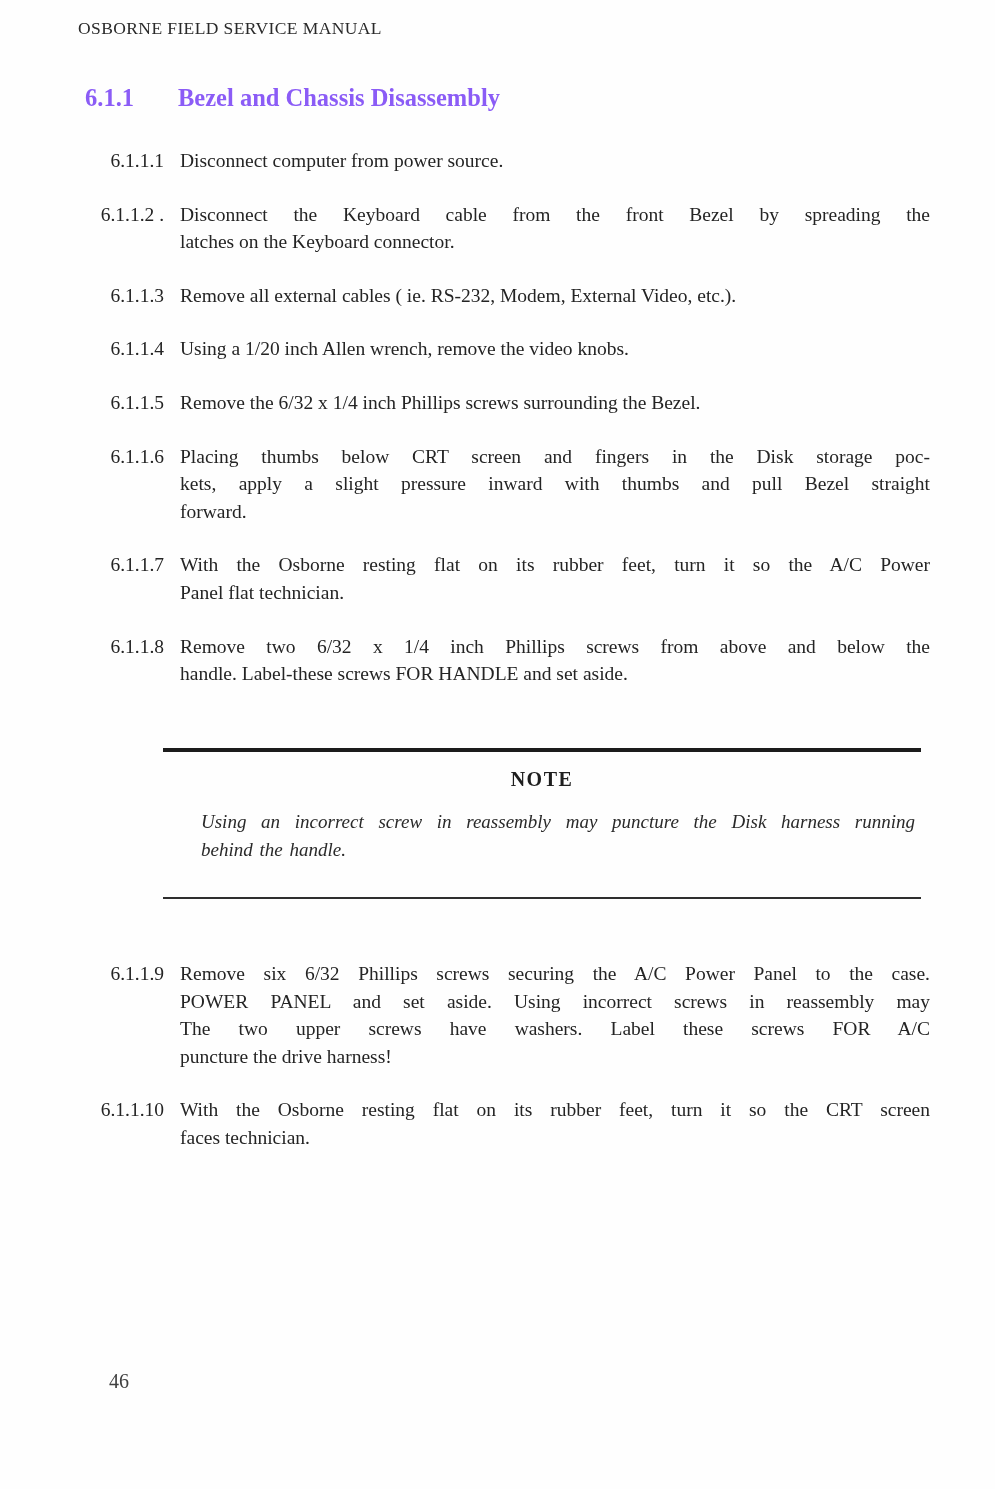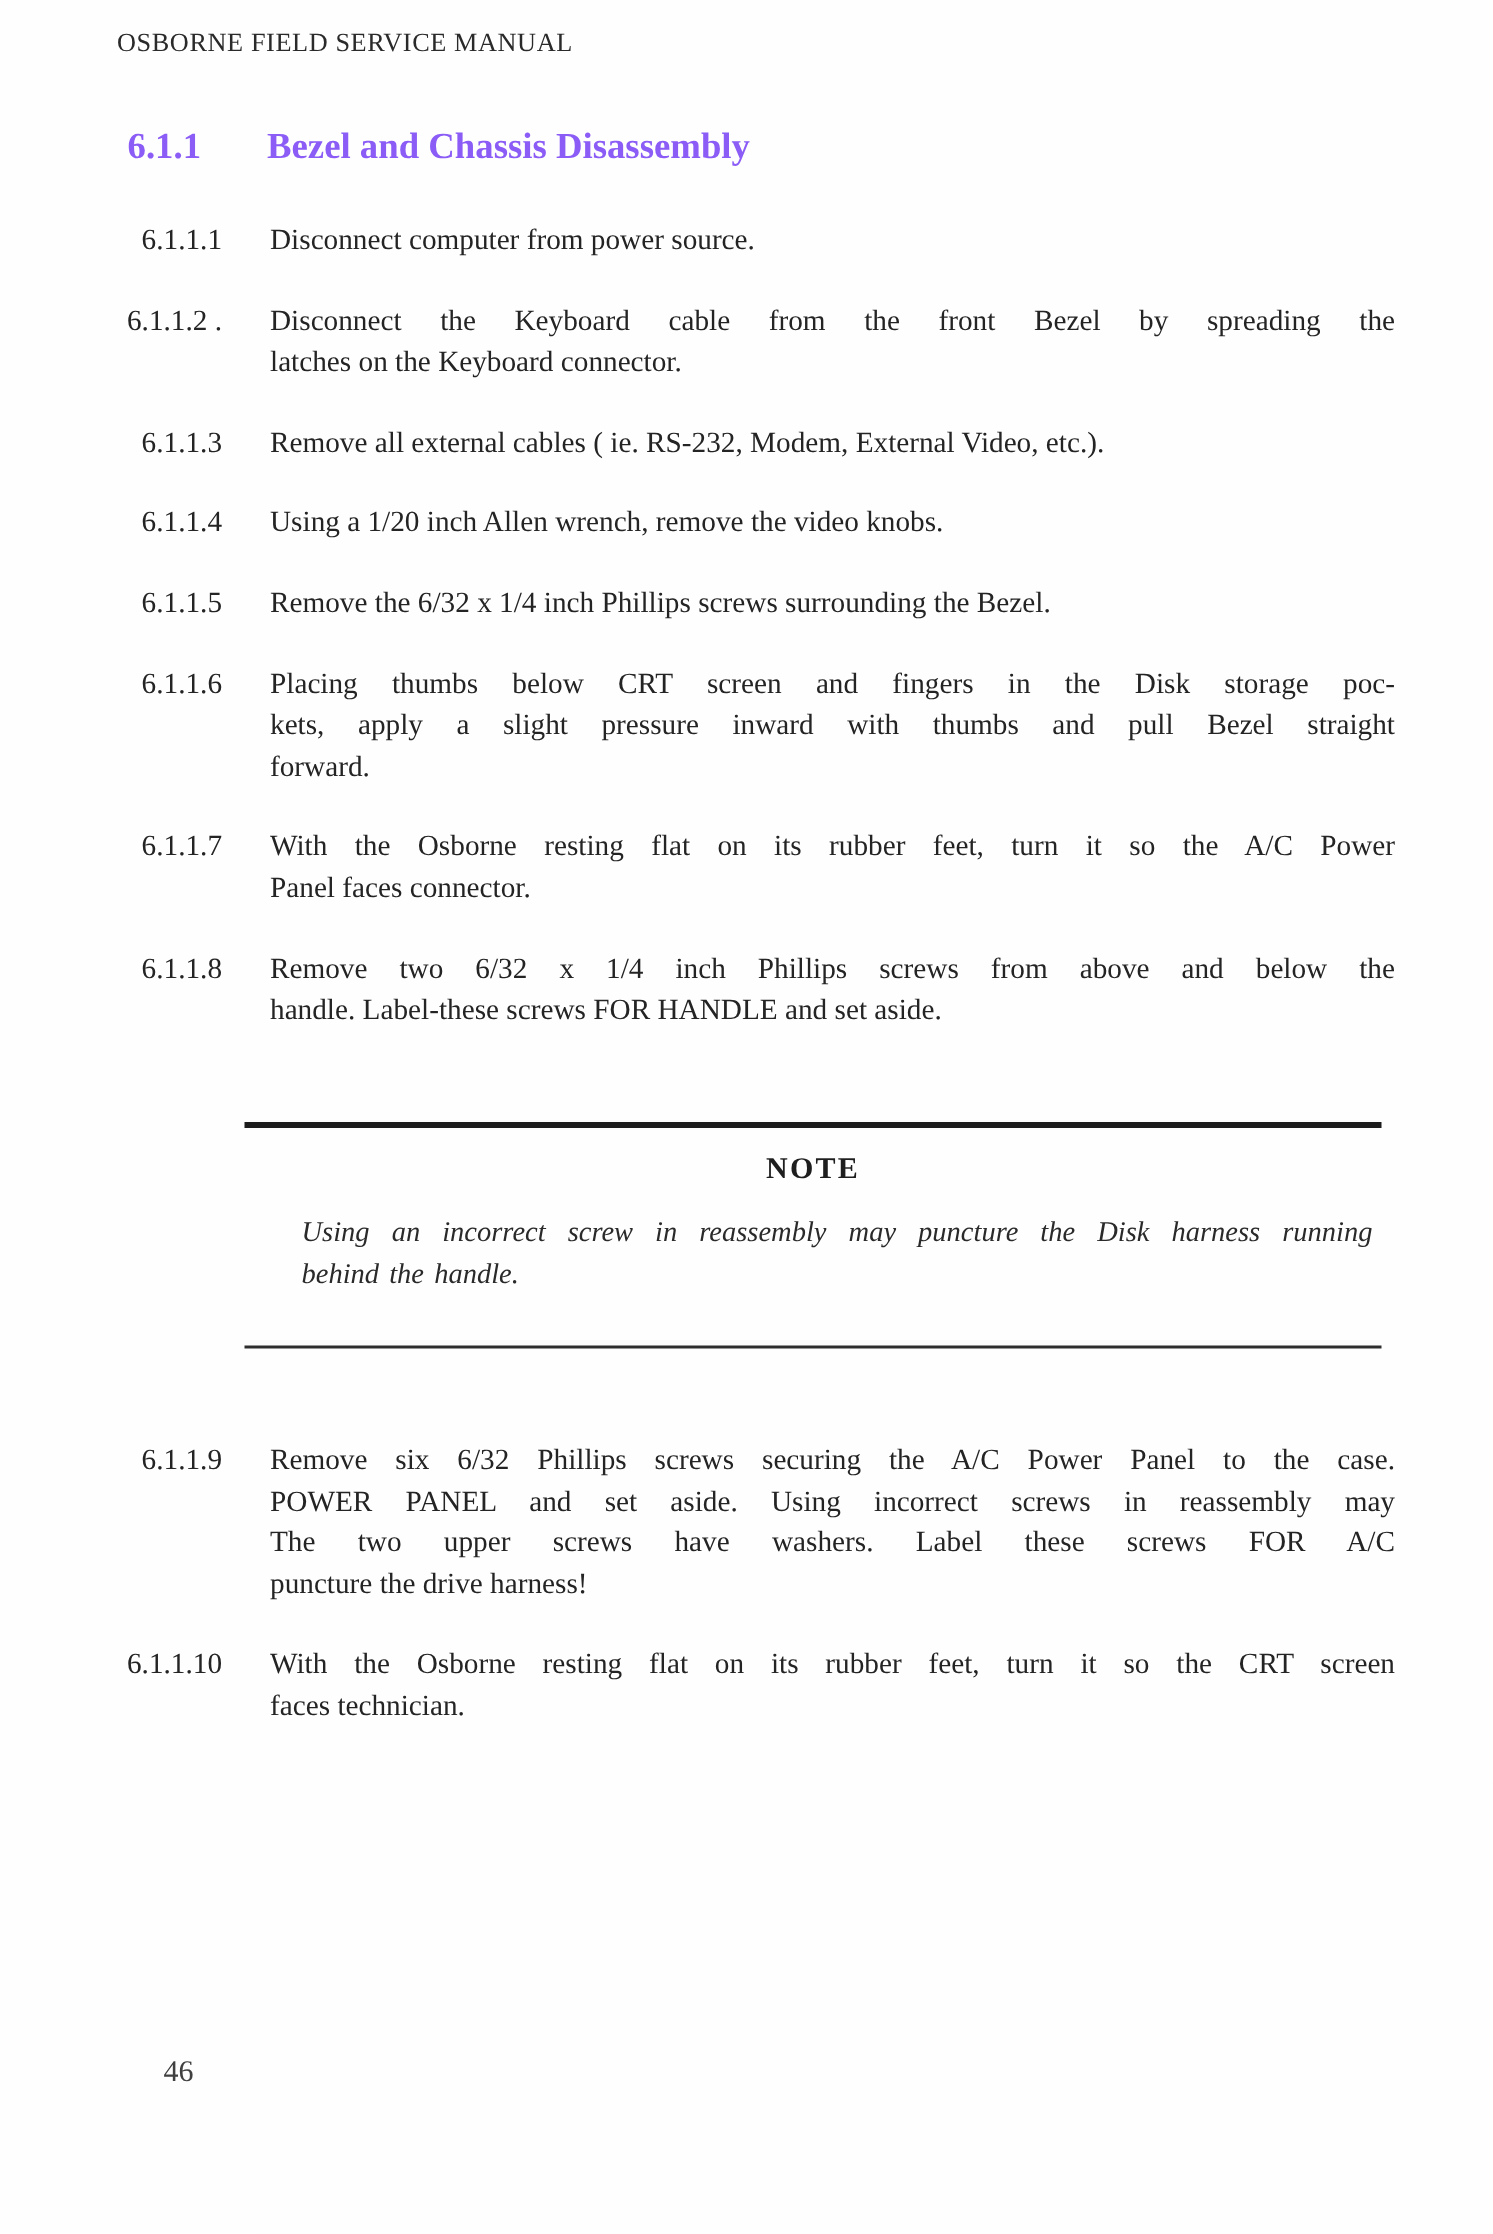--- a/index.html
+++ b/index.html
@@ -16,22 +16,22 @@
   .section-heading {
     position:absolute; top:84px; left:85px;
     font-size:24.5px; font-weight:700; color:#8b5cf6;
     white-space:nowrap;
   }
   .section-number { display:inline-block; min-width:93px; }
   .steps { position:absolute; left:0; width:995px; }
   #steps-before { top:147px; }
   #steps-after  { top:960px; }
   .step {
-    display:grid; grid-template-columns:108px 750px; column-gap:32px;
-    padding-left:40px; margin-bottom:26px;
+    display:grid; grid-template-columns:108px 750px; column-gap:16px;
+    padding-left:56px; margin-bottom:26px;
     font-size:19.5px; line-height:27.6px;
   }
   .step-number { text-align:right; white-space:nowrap; }
   .step-text .line { min-height:27.6px; }
   .just { text-align:justify; text-align-last:justify; }
   .note {
     position:absolute; top:748px; left:163px; width:758px; height:151px;
   }
   .rule-top  { height:4px; background:#1c1c1c; }
   .rule-bottom {
@@ -105,21 +105,21 @@
           <div class="line just">Placing thumbs below CRT screen and fingers in the Disk storage poc-</div>
           <div class="line just">kets, apply a slight pressure inward with thumbs and pull Bezel straight</div>
           <div class="line">forward.</div>
         </div>
   </div>
 
   <div class="step">
     <div class="step-number">6.1.1.7</div>
     <div class="step-text">
           <div class="line just">With the Osborne resting flat on its rubber feet, turn it so the A/C Power</div>
-          <div class="line">Panel faces connector.</div>
+          <div class="line">Panel flat technician.</div>
         </div>
   </div>
 
   <div class="step">
     <div class="step-number">6.1.1.8</div>
     <div class="step-text">
           <div class="line just">Remove two 6/32 x 1/4 inch Phillips screws from above and below the</div>
           <div class="line">handle. Label-these screws FOR HANDLE and set aside.</div>
         </div>
   </div>

